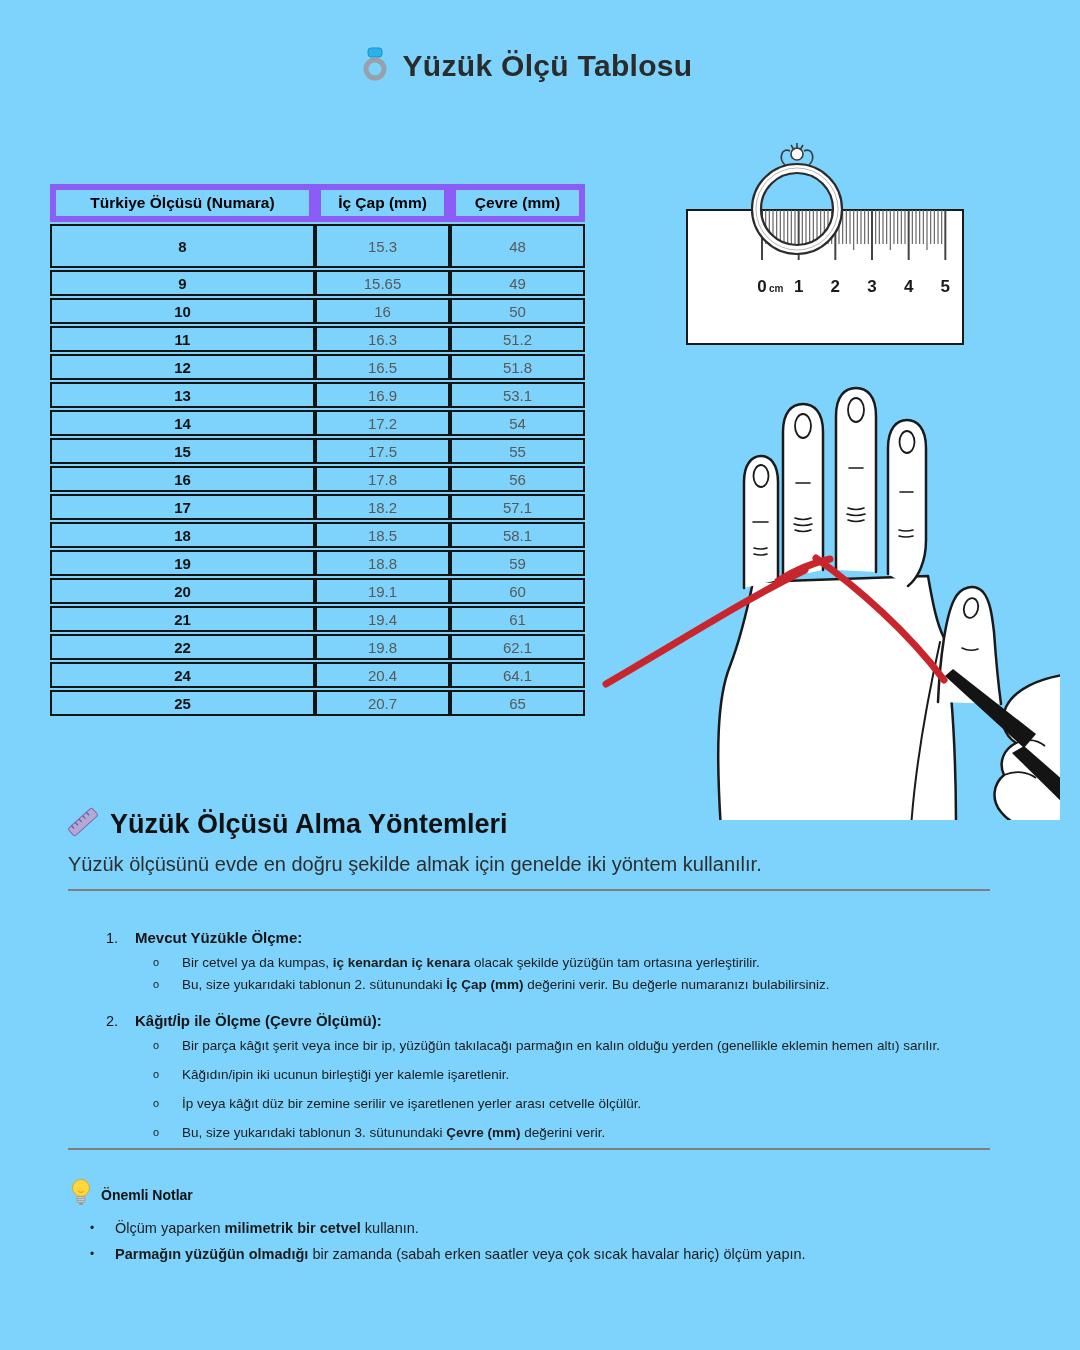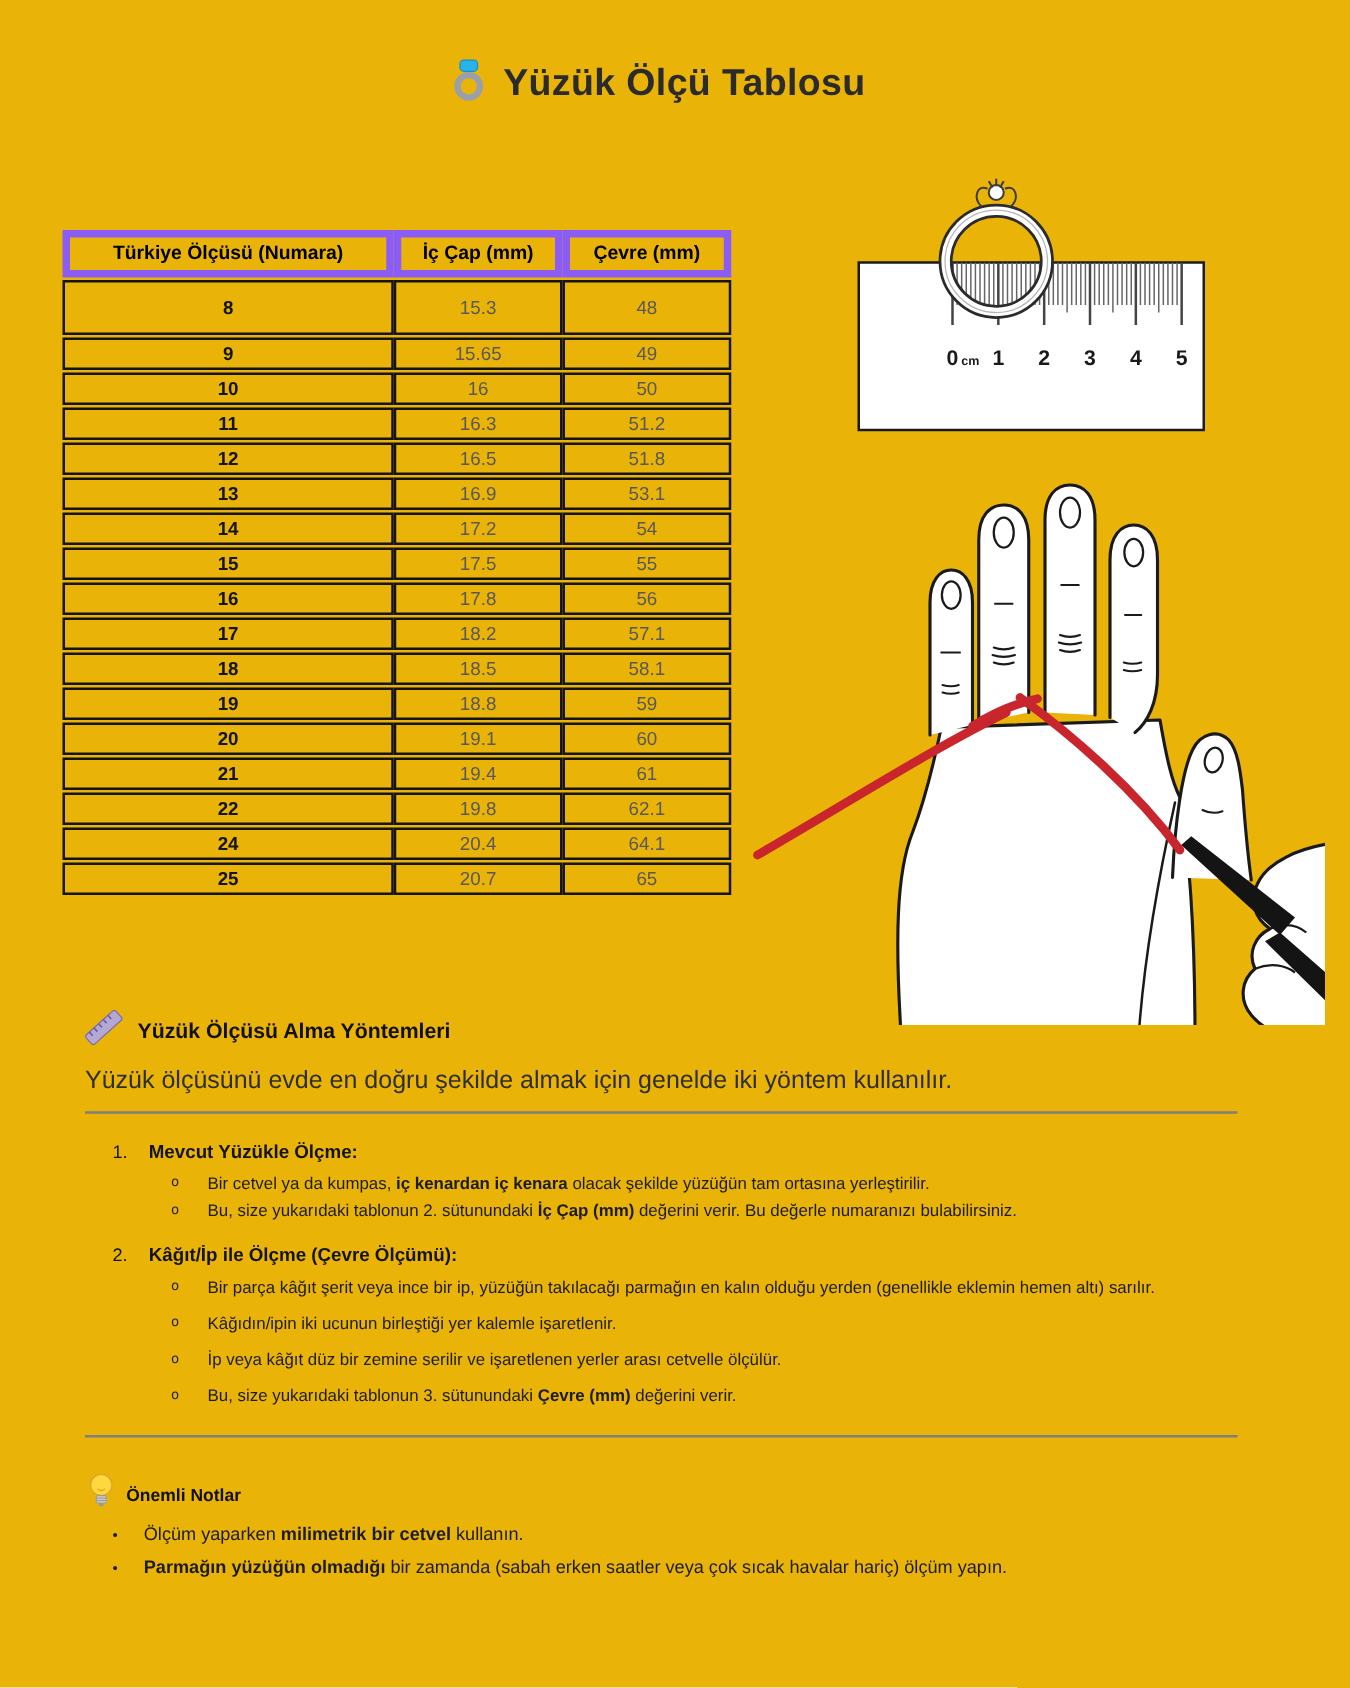--- a/index.html
+++ b/index.html
@@ -1,17 +1,17 @@
 <!DOCTYPE html>
 <html><head>
 <meta charset="utf-8">
 <style>
   html,body{margin:0;padding:0;background:#fff;}
   body{width:1080px;height:1350px;font-family:"Liberation Sans","DejaVu Sans",sans-serif;color:#1a1a1a;}
-  .page{position:relative;width:1080px;height:1350px;background:#eab308;overflow:hidden;}
+  .page{position:relative;width:1080px;height:1350px;background:#7dd3fc;overflow:hidden;}
 
   
   .title-row{position:absolute;top:44px;left:0;width:1080px;display:flex;justify-content:center;align-items:center;gap:13px;transform:translateX(-14px);}
   .title-row h1{font-size:30px;font-weight:700;color:#2b2b2b;margin:0;letter-spacing:.3px;}
 
   
   .size-table{position:absolute;left:50px;top:182px;width:535px;border-collapse:separate;border-spacing:0 2px;}
   .size-table th{border:6px solid #8b5cf6;font-size:15.5px;font-weight:700;color:#000;height:26px;text-align:center;padding:0 3px;}
   .size-table td{border:2px solid #141414;font-size:15px;text-align:center;height:22px;padding:0 3px;}
   .size-table tr.first td{height:40px;}
@@ -19,26 +19,26 @@
   .c-val{color:#595959;}
 
   
   .ruler-fig{position:absolute;left:677px;top:132px;width:300px;height:230px;}
   .hand-fig{position:absolute;left:600px;top:380px;width:460px;height:440px;}
   .rl{font:700 17px "Liberation Sans",sans-serif;text-anchor:middle;fill:#1a1a1a;}
   .rl-unit{font:700 10px "Liberation Sans",sans-serif;text-anchor:start;fill:#1a1a1a;}
 
   
   .methods-head{position:absolute;left:66px;top:806px;display:flex;align-items:center;gap:10px;}
-  .methods-head h2{font-size:17px;font-weight:700;color:#111;margin:0;}
+  .methods-head h2{font-size:27px;font-weight:700;color:#111;margin:0;}
   .intro{position:absolute;left:68px;top:853px;font-size:20px;color:#2e2e2e;margin:0;}
   .divider{position:absolute;left:68px;width:922px;height:2px;background:#7f7f7f;}
   #div1{top:889px;}
   #div2{top:1148px;}
-  .methods-list{position:absolute;left:90px;top:912px;width:900px;list-style:none;margin:0;padding:0;}
+  .methods-list{position:absolute;left:90px;top:912px;width:900px;list-style:none;margin:16px;padding:0;}
   .methods-list>li{margin-bottom:17px;}
   .m-title{font-size:15px;color:#141414;line-height:20px;}
   .m-num{display:inline-block;width:29px;font-size:14.5px;}
   .sub-bullets{list-style:none;margin:5px 0 0;padding:0 0 0 47px;}
   .sub-bullets li{display:flex;align-items:flex-start;font-size:13.5px;color:#1c1c1c;line-height:19px;margin-bottom:3px;white-space:nowrap;}
   .methods-list>li:nth-child(2) .sub-bullets li{margin-bottom:10px;}
   .o-mark{flex:0 0 29px;font-size:11px;line-height:19px;}
 
   
   .notes-head{position:absolute;left:70px;top:1178px;display:flex;align-items:center;gap:9px;}

